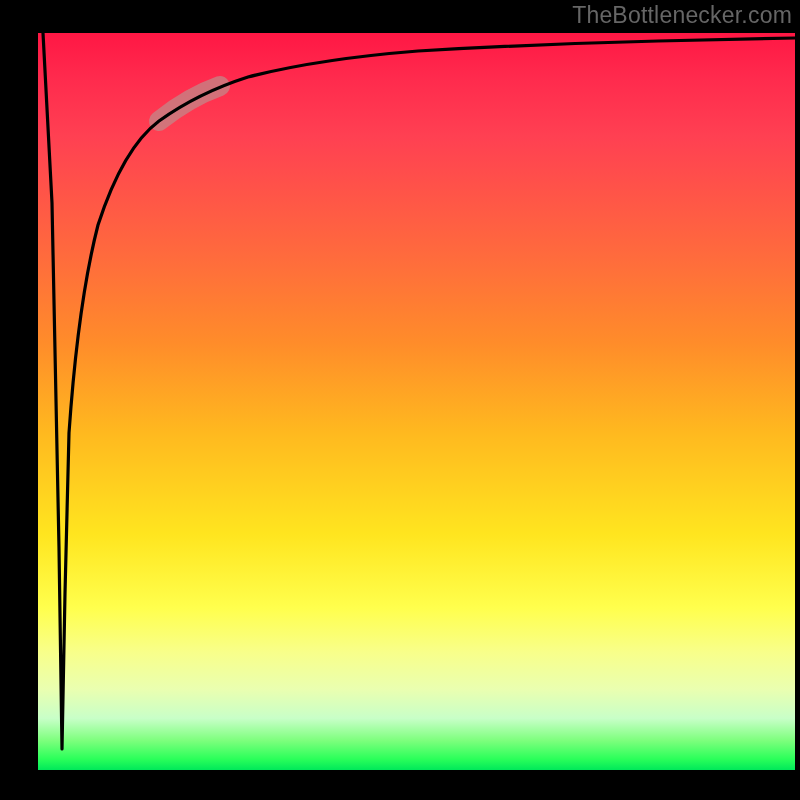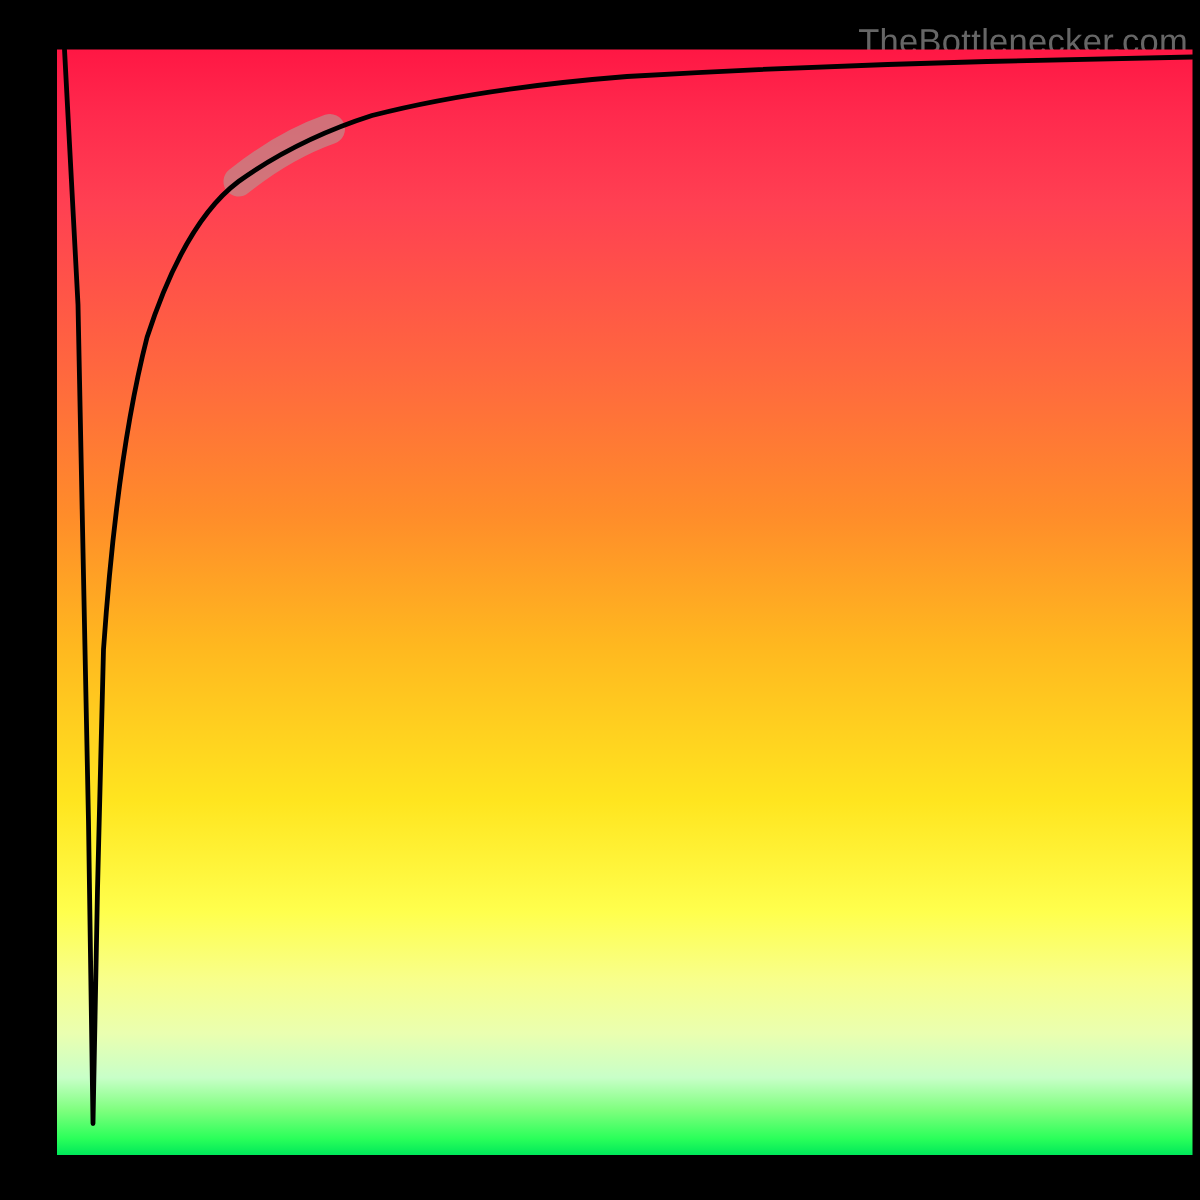--- a/index.html
+++ b/index.html
@@ -37,21 +37,21 @@
       #f8ff8a 84%,
       #eaffb0 89%,
       #c8ffc8 93%,
       #7dff7d 96%,
       #2bff5a 98.5%,
       #00e85a 100%
     );
   }
   .attribution {
     position: absolute;
-    top: 14px;
+    top: 2px;
     right: 8px;
     color: #666;
     font-size: 23px;
     letter-spacing: 0.2px;
     user-select: none;
   }
   svg.curve {
     position: absolute;
     left: 0;
     top: 0;

